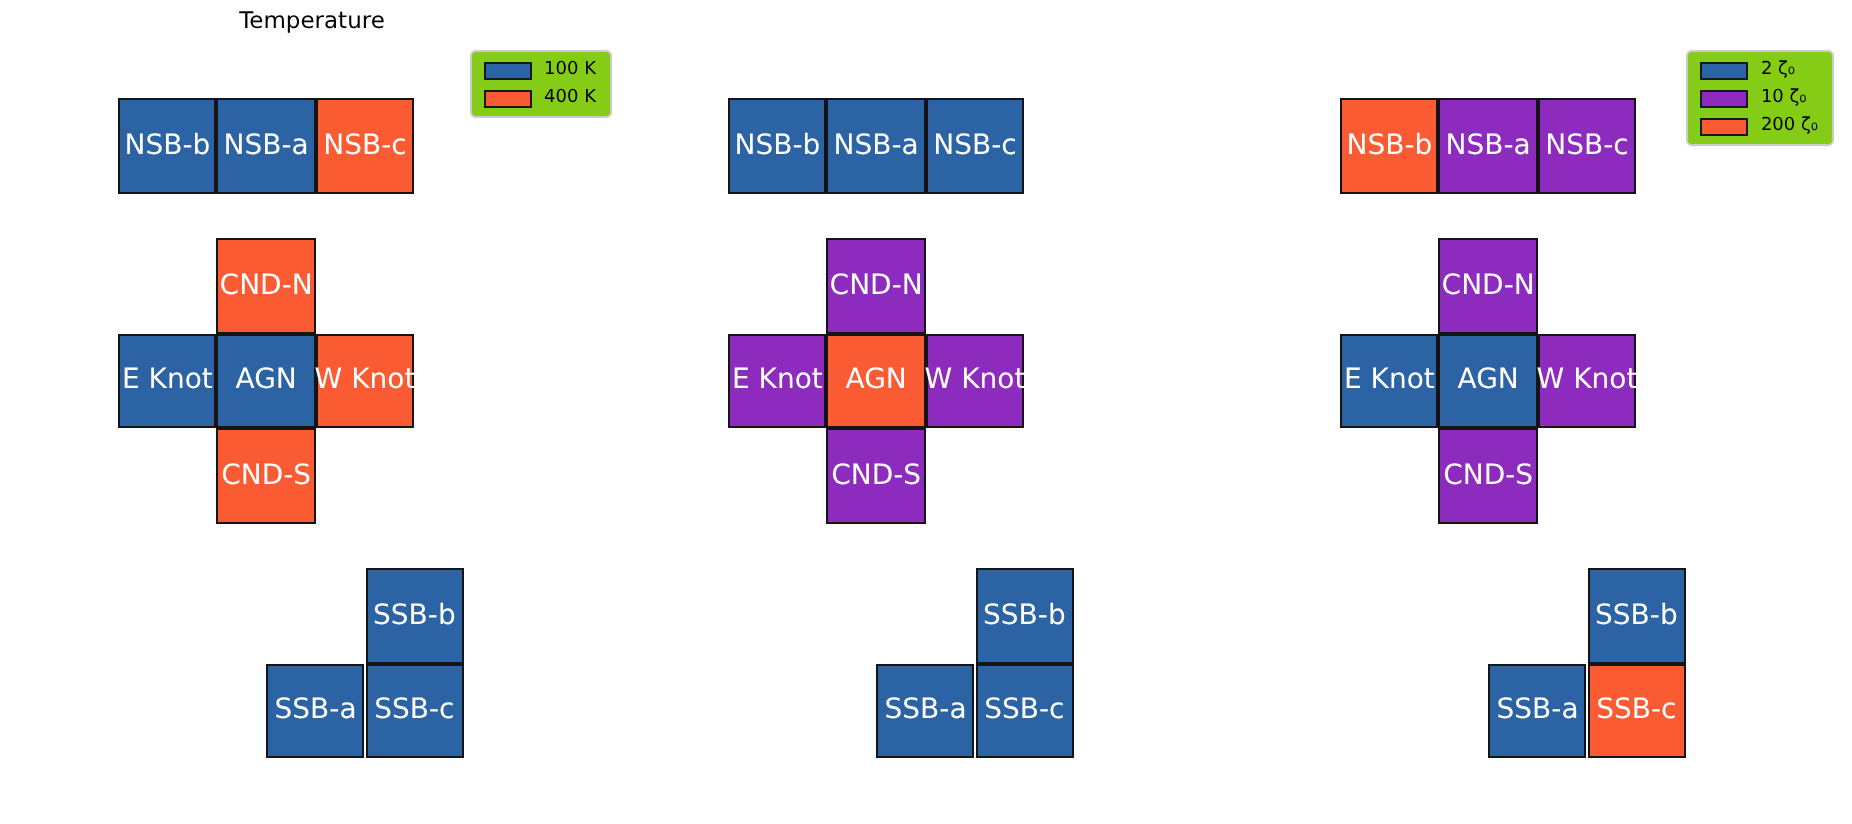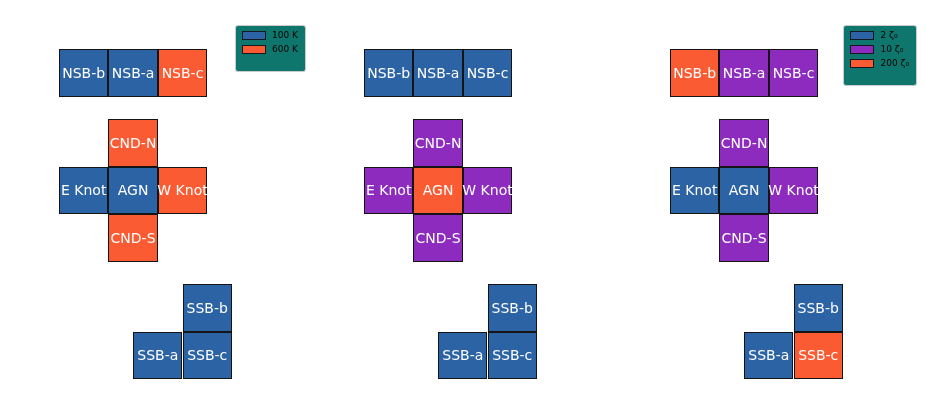--- a/index.html
+++ b/index.html
@@ -34,24 +34,24 @@
     text-align: center;
     font-size: 11.5px;
     font-weight: 400;
     color: #000000;
   }
 
   .legend {
     position: absolute;
     top: 25px;
     right: 6px;
-    background: #0f766e;
+    background: #84cc16;
     border: 1px solid #cccccc;
     border-radius: 3px;
-    padding: 4px 7px 17px 6px;
+    padding: 4px 7px 4px 6px;
     display: flex;
     flex-direction: column;
     gap: 4px;
     box-shadow: 0 0 1px rgba(0,0,0,0.08);
   }
   .legend-item {
     display: flex;
     align-items: center;
     gap: 6px;
     line-height: 10px;
@@ -87,28 +87,29 @@
     color: #ffffff;
     white-space: nowrap;
   }
 </style>
 </head>
 <body>
 
 <div id="figure-canvas">
 
   <section class="panel">
+    <h2 class="panel-title">Temperature</h2>
     <div class="legend">
         <div class="legend-item">
           <span class="legend-swatch" style="background: rgb(44, 99, 165);"></span>
           <span class="legend-label">100 K</span>
         </div>
         <div class="legend-item">
           <span class="legend-swatch" style="background: rgb(250, 91, 50);"></span>
-          <span class="legend-label">600 K</span>
+          <span class="legend-label">400 K</span>
         </div>
       </div>
     <div class="boxes">
         <div class="region-box" title="NSB-b: 100 K" style="left: 59px; top: 49px; width: 49.4px; height: 47.5px; background: rgb(44, 99, 165);">
           <span>NSB-b</span>
         </div>
         <div class="region-box" title="NSB-a: 100 K" style="left: 108.4px; top: 49px; width: 49.4px; height: 47.5px; background: rgb(44, 99, 165);">
           <span>NSB-a</span>
         </div>
         <div class="region-box" title="NSB-c: 300 K" style="left: 157.8px; top: 49px; width: 49.4px; height: 47.5px; background: rgb(250, 91, 50);">

